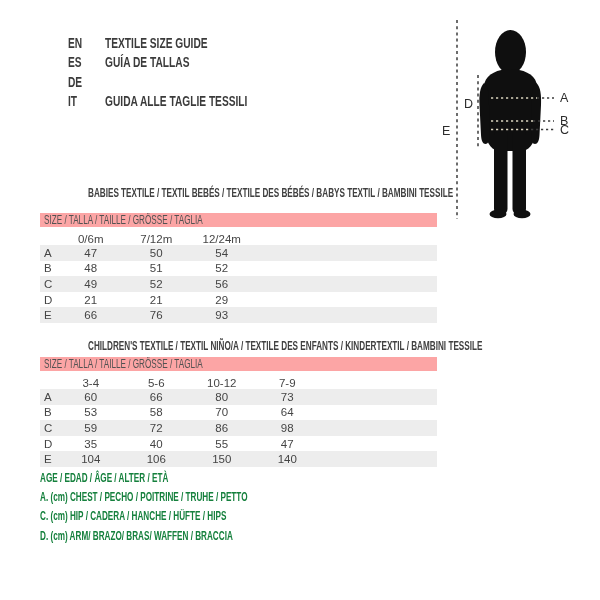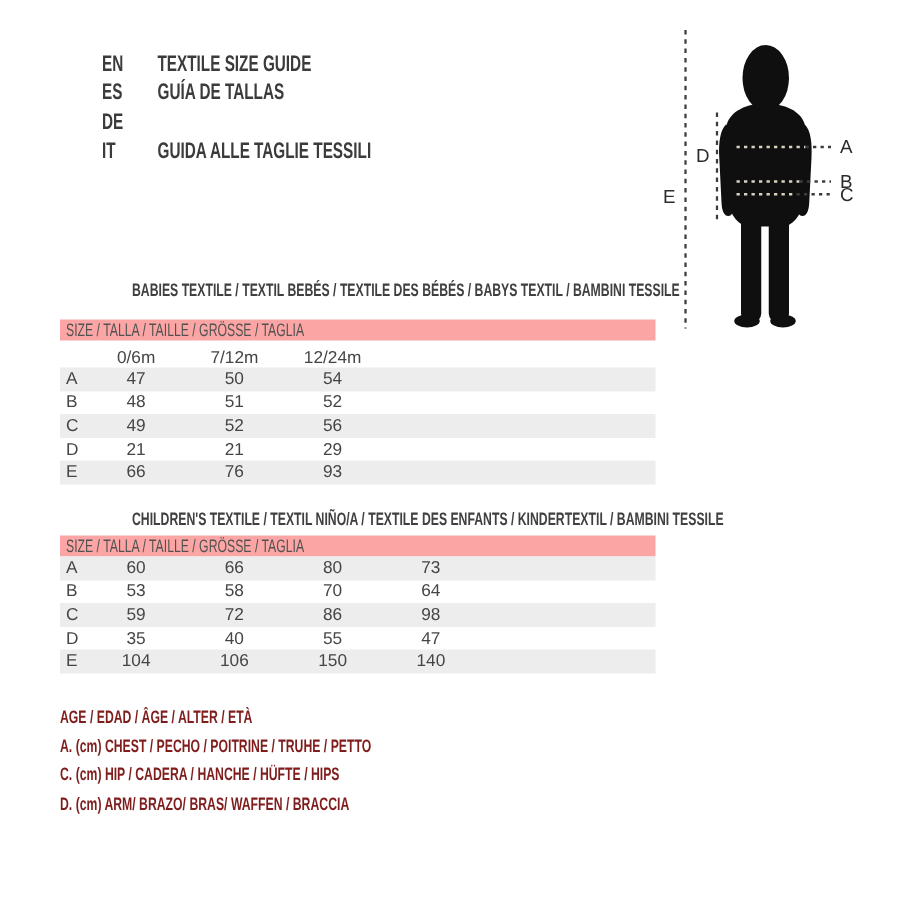--- a/index.html
+++ b/index.html
@@ -24,21 +24,21 @@
   .table-babies { top:213px; }
   .table-children { top:357px; }
   .size-bar { height:14px; background:#fca5a5; display:flex; align-items:center; padding-left:4px; box-sizing:border-box; font-size:12px; font-weight:normal; color:#525252; }
   .col-head { display:flex; align-items:flex-end; height:18px; }
   .trow { display:flex; align-items:center; height:15.6px; }
   .rows .trow:nth-child(odd) { background:#ededed; }
   .cl { width:14px; padding-left:4px; }
   .cv { width:65.5px; text-align:center; }
 
   
-  .legend { position:absolute; left:40px; top:468px; font-size:12px; font-weight:bold; color:#7f1d1d; }
+  .legend { position:absolute; left:40px; top:468px; font-size:12px; font-weight:bold; color:#15803d; }
   .legend-line { height:19.4px; display:flex; align-items:center; }
 
   
   .figure { position:absolute; left:440px; top:15px; width:160px; height:235px; }
   .figure svg { display:block; }
   .dash-v { stroke:#3c3c3c; stroke-width:1.5; stroke-dasharray:3 3.2; fill:none; }
   .dash-pale { stroke:#d9d3be; stroke-width:1.7; stroke-dasharray:2.2 2.8; fill:none; }
   .dash-dark { stroke:#3c3c3c; stroke-width:1.7; stroke-dasharray:2.2 2.8; fill:none; }
   .fig-label { font-family:"Liberation Sans", sans-serif; font-size:12.5px; fill:#2c2c2c; }
   .sil { fill:#0f0f0f; }
@@ -147,20 +147,27 @@
       </div>
     </div>
   </div>
 
   <div class="section-title title-children"><span class="cond">CHILDREN'S TEXTILE / TEXTIL NIÑO/A / TEXTILE DES ENFANTS / KINDERTEXTIL / BAMBINI TESSILE</span></div>
 
   <div class="size-table table-children">
     <div class="size-bar">
         <span class="cond">SIZE / TALLA / TAILLE / GRÖSSE / TAGLIA</span>
       </div>
+    <div class="col-head">
+      <span class="cl"></span>
+      <span class="cv">3-4</span>
+      <span class="cv">5-6</span>
+      <span class="cv">10-12</span>
+      <span class="cv">7-9</span>
+    </div>
     <div class="rows">
       <div class="trow">
         <span class="cl">A</span>
         <span class="cv">60</span>
         <span class="cv">66</span>
         <span class="cv">80</span>
         <span class="cv">73</span>
       </div>
       <div class="trow">
         <span class="cl">B</span>

